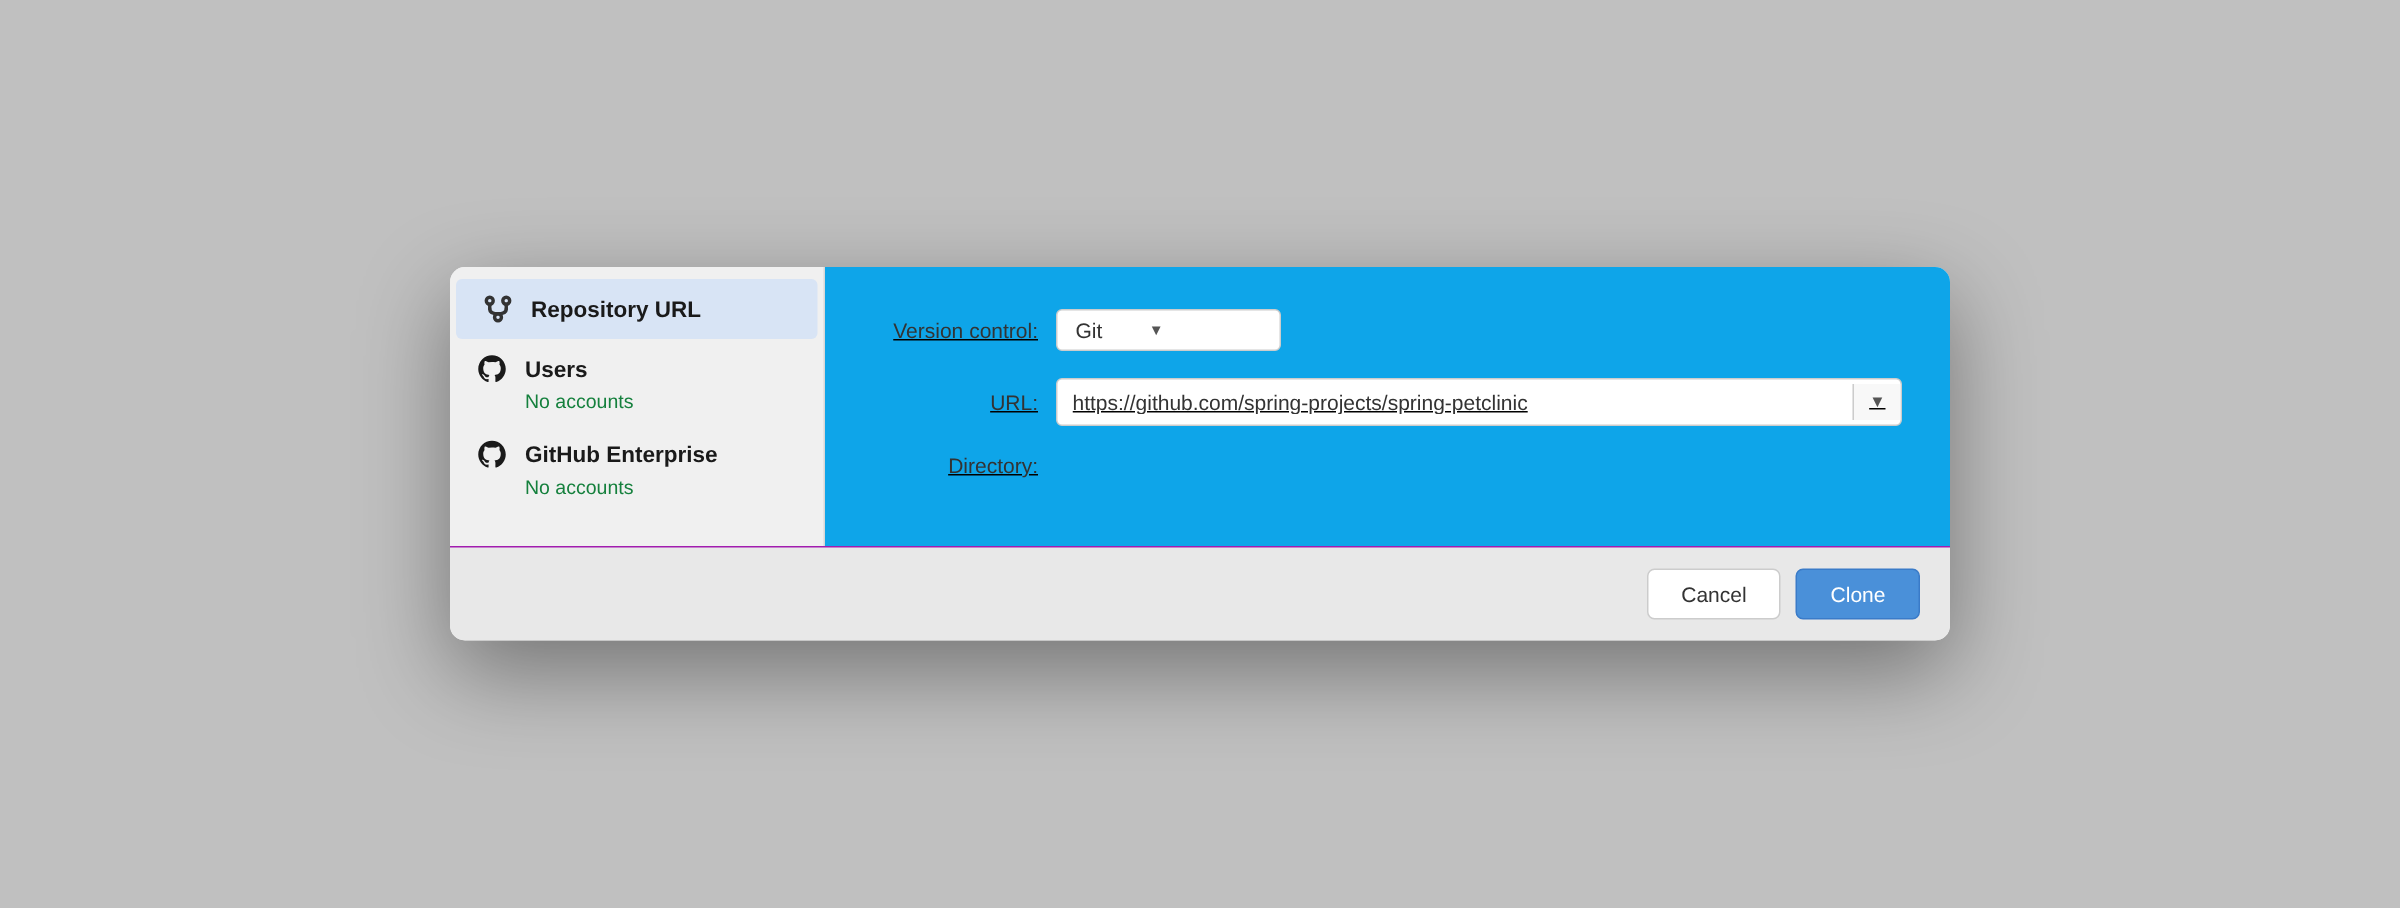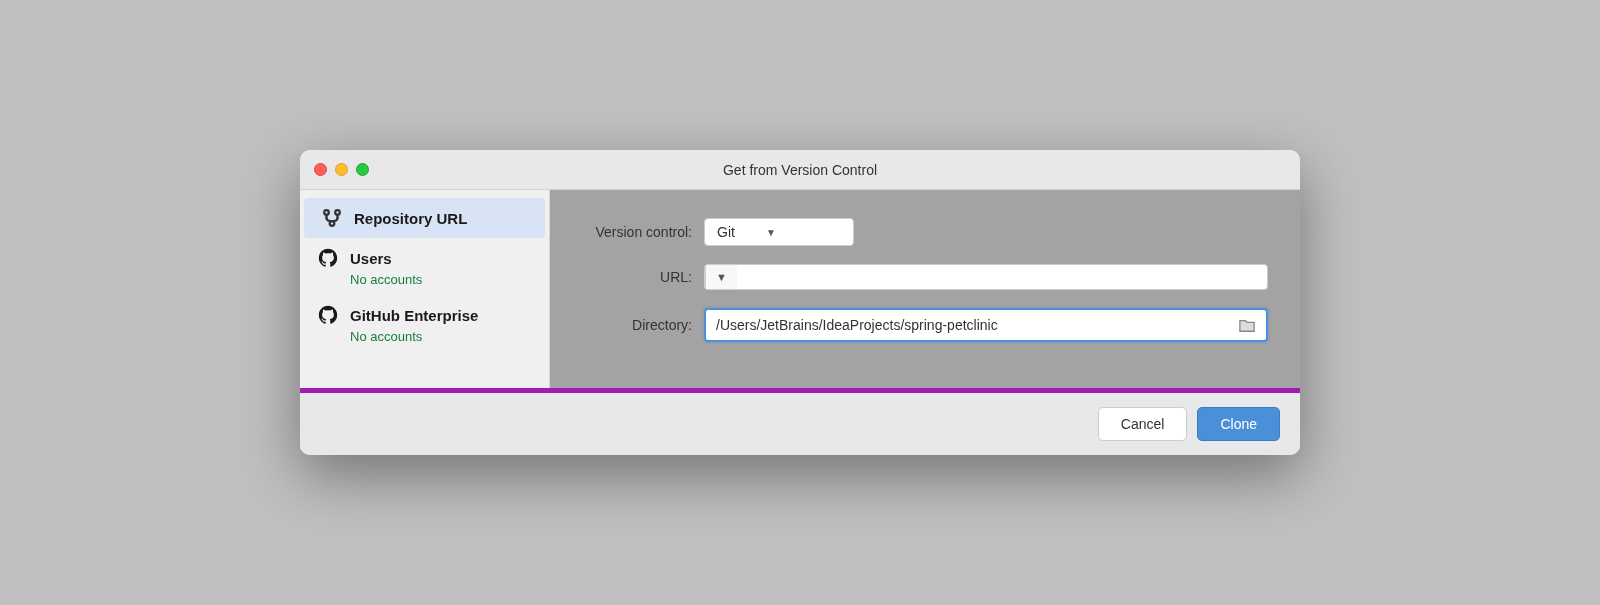--- a/index.html
+++ b/index.html
@@ -108,21 +108,22 @@
     .sidebar-item-sublabel {
       font-size: 13px;
       color: #15803d;
       padding-left: 34px;
     }
 
     
     .main-content {
       flex: 1;
       padding: 28px 32px;
-      background: #a3a3a3;
+      background: #0ea5e9;
+      text-decoration: underline;
     }
 
     .form-row {
       display: flex;
       align-items: center;
       margin-bottom: 18px;
       gap: 12px;
     }
 
     .form-label {
@@ -213,21 +214,21 @@
       align-items: center;
     }
 
     
     .dialog-footer {
       display: flex;
       justify-content: flex-end;
       align-items: center;
       padding: 14px 20px;
       background: #e8e8e8;
-      border-top: 5px solid #a21caf;
+      border-top: 1px solid #a21caf;
       gap: 10px;
     }
 
     .btn {
       padding: 8px 22px;
       font-size: 14px;
       border-radius: 5px;
       cursor: pointer;
       font-weight: 500;
     }
@@ -242,28 +243,20 @@
       background: #4a90d9;
       border: 1px solid #3a7bc8;
       color: white;
     }
   </style>
 </head>
 <body>
 
 <div class="dialog">
 
-  <div class="titlebar">
-    <div class="traffic-lights">
-      <div class="traffic-light close"></div>
-      <div class="traffic-light minimize"></div>
-      <div class="traffic-light maximize"></div>
-    </div>
-    <span class="titlebar-title">Get from Version Control</span>
-  </div>
 
   <div class="dialog-body">
 
     <div class="sidebar">
 
       <div class="sidebar-item active">
         <div class="sidebar-item-header">
           <div class="sidebar-item-icon">
             <svg width="22" height="22" viewBox="0 0 24 24" fill="none" stroke="#333" stroke-width="2.5" stroke-linecap="round" stroke-linejoin="round">
               <circle cx="6" cy="6" r="2.5"></circle>
@@ -314,39 +307,30 @@
             <span>Git</span>
             <span class="select-arrow">▼</span>
           </div>
         </div>
       </div>
 
       <div class="form-row">
         <span class="form-label">URL:</span>
         <div class="form-control-wrapper">
           <div class="url-input-wrapper">
+            <input class="url-input" type="text" value="https://github.com/spring-projects/spring-petclinic" style="">
             <div class="url-dropdown-btn">
               <span style="font-size:11px;color:#555;">▼</span>
             </div>
           </div>
         </div>
       </div>
 
       <div class="form-row">
         <span class="form-label">Directory:</span>
-        <div class="form-control-wrapper">
-          <div class="directory-input-wrapper">
-            <input class="directory-input" type="text" value="/Users/JetBrains/IdeaProjects/spring-petclinic" style="">
-            <div class="directory-browse-btn">
-              <svg width="18" height="16" viewBox="0 0 20 18" fill="none">
-                <path d="M2 4h6l2 2h8v10H2V4z" stroke="#888" stroke-width="1.5" fill="#ddd"></path>
-              </svg>
-            </div>
-          </div>
-        </div>
       </div>
 
     </div>
   </div>
 
   <div class="dialog-footer">
     <button class="btn btn-cancel">Cancel</button>
     <button class="btn btn-clone">Clone</button>
   </div>
 </div>

